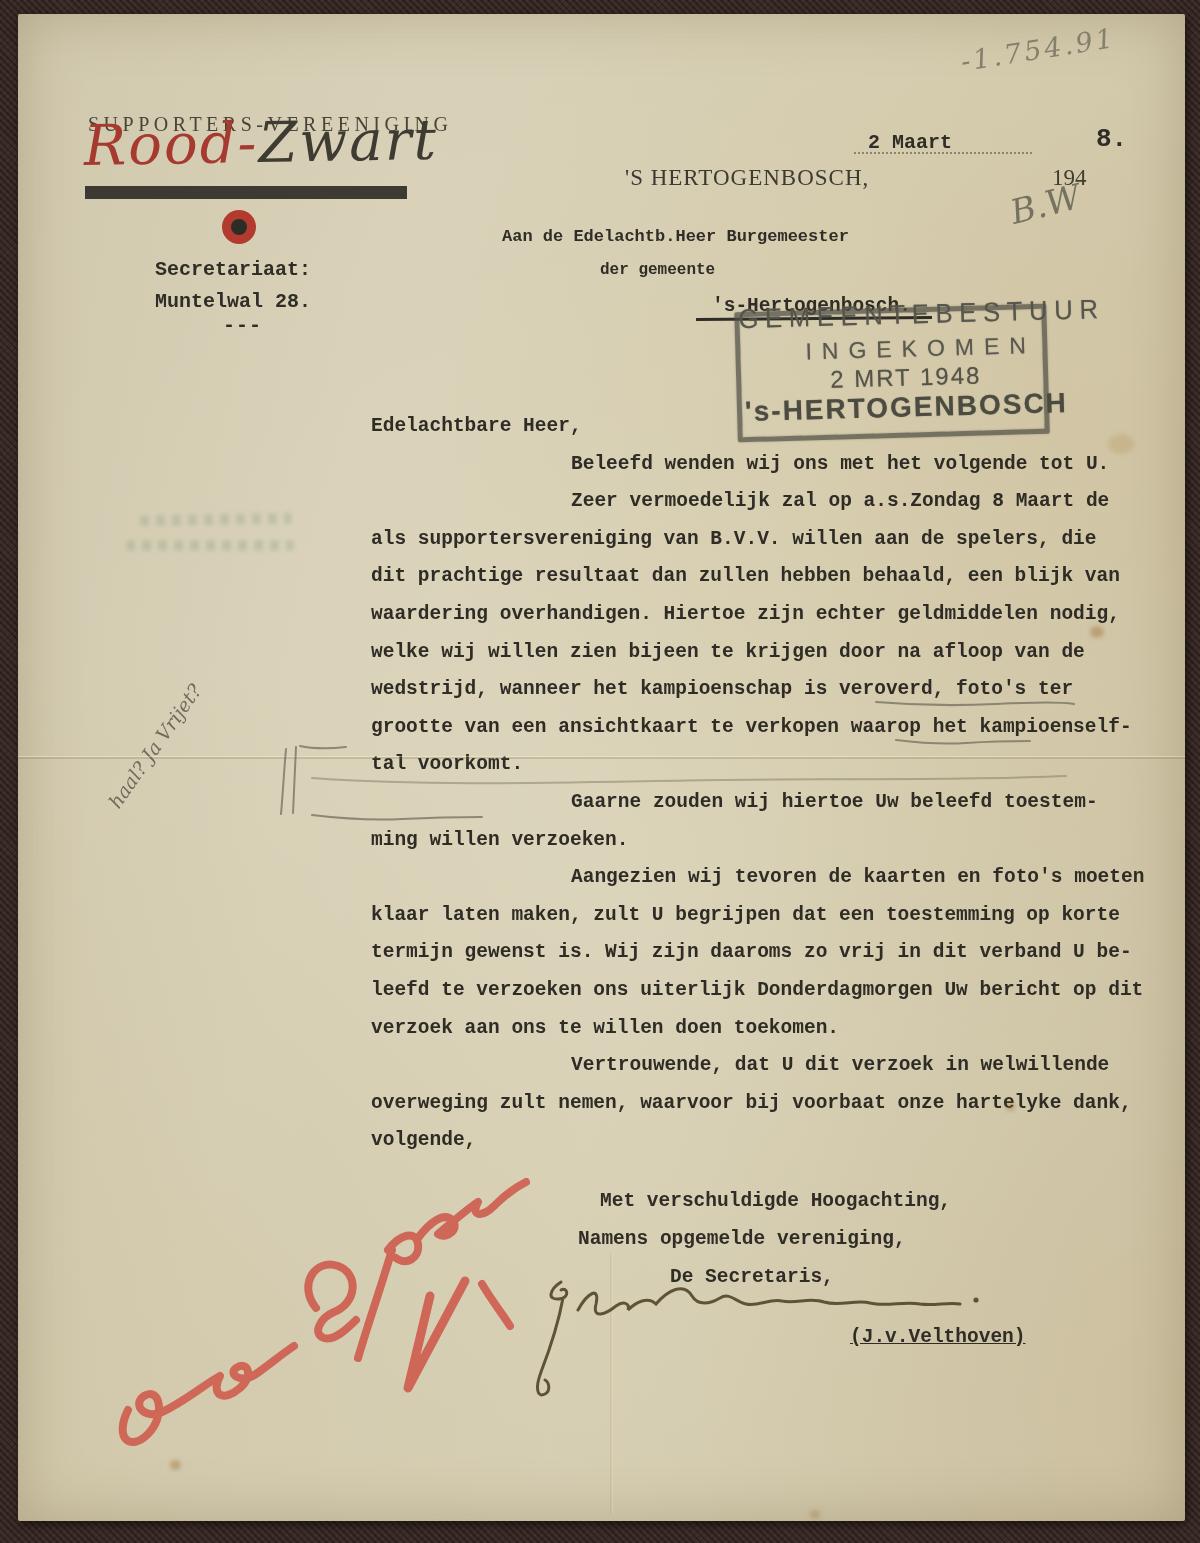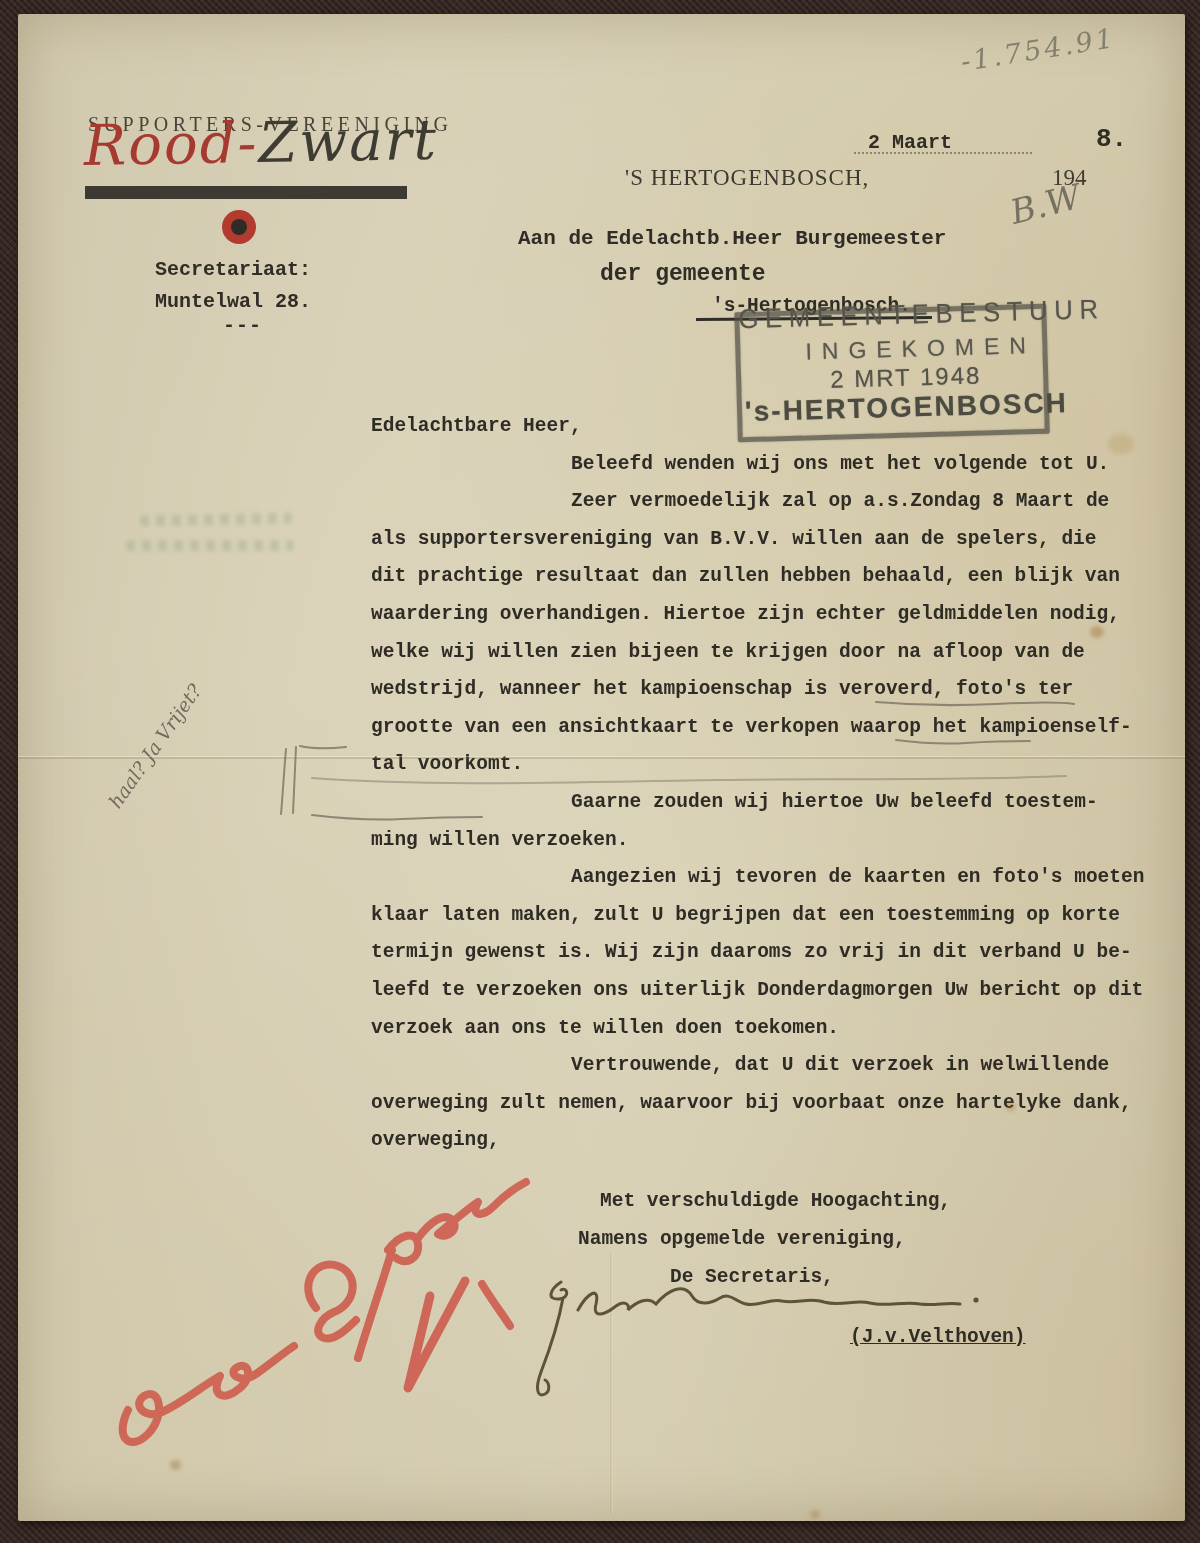--- a/index.html
+++ b/index.html
@@ -49,22 +49,22 @@
   
   .pencil{font-family:"DejaVu Serif",serif;font-style:italic;color:#84806e;}
   .archive-no{left:942px;top:20px;font-size:27px;letter-spacing:3px;
               transform:rotate(-9deg);}
   .bw-note{left:992px;top:170px;font-size:34px;transform:rotate(-14deg);
            color:#767262;}
   .margin-note{left:104px;top:776px;font-size:19px;color:#6f6b5d;
                transform:rotate(-55deg);transform-origin:left bottom;}
 
   
-  .rec1{left:500px;top:213px;font-size:21px;}
-  .rec2{left:582px;top:247px;font-size:23px;}
+  .rec1{left:484px;top:213px;font-size:17px;}
+  .rec2{left:582px;top:247px;font-size:16px;}
   .rec3{left:694px;top:281px;font-size:19.5px;}
   .rec-underline{left:678px;top:303px;width:236px;height:3px;background:#2f2d28;
                  transform:rotate(-.5deg);}
 
   
   .stamp{left:700px;top:284px;width:346px;height:146px;transform:rotate(-1.6deg);
          color:#4b4a40;}
   .stamp-border{position:absolute;left:18px;top:10px;width:302px;height:120px;
          border:5px solid rgba(80,79,69,.72);border-radius:2px;
          box-shadow:0 0 2px rgba(80,79,69,.4), inset 0 0 2px rgba(80,79,69,.4);}
@@ -183,21 +183,21 @@
         <div class="body-line">termijn gewenst is. Wij zijn daaroms zo vrij in dit verband U be-</div>
 
         <div class="body-line">leefd te verzoeken ons uiterlijk Donderdagmorgen Uw bericht op dit</div>
 
         <div class="body-line">verzoek aan ons te willen doen toekomen.</div>
 
         <div class="body-line indent">Vertrouwende, dat U dit verzoek in welwillende</div>
 
         <div class="body-line">overweging zult nemen, waarvoor bij voorbaat onze hartelyke dank,</div>
 
-        <div class="body-line">overweging,</div>
+        <div class="body-line">volgende,</div>
       </div>
 
     <div class="abs mono clo1">Met verschuldigde Hoogachting,</div>
     <div class="abs mono clo2">Namens opgemelde vereniging,</div>
     <div class="abs mono clo3">De Secretaris,</div>
     <div class="abs mono clo-name">(J.v.Velthoven)</div>
 
     <div class="abs crease-h"></div>
     <div class="abs crease-v"></div>
     <div class="abs ghost ghost1"></div>

